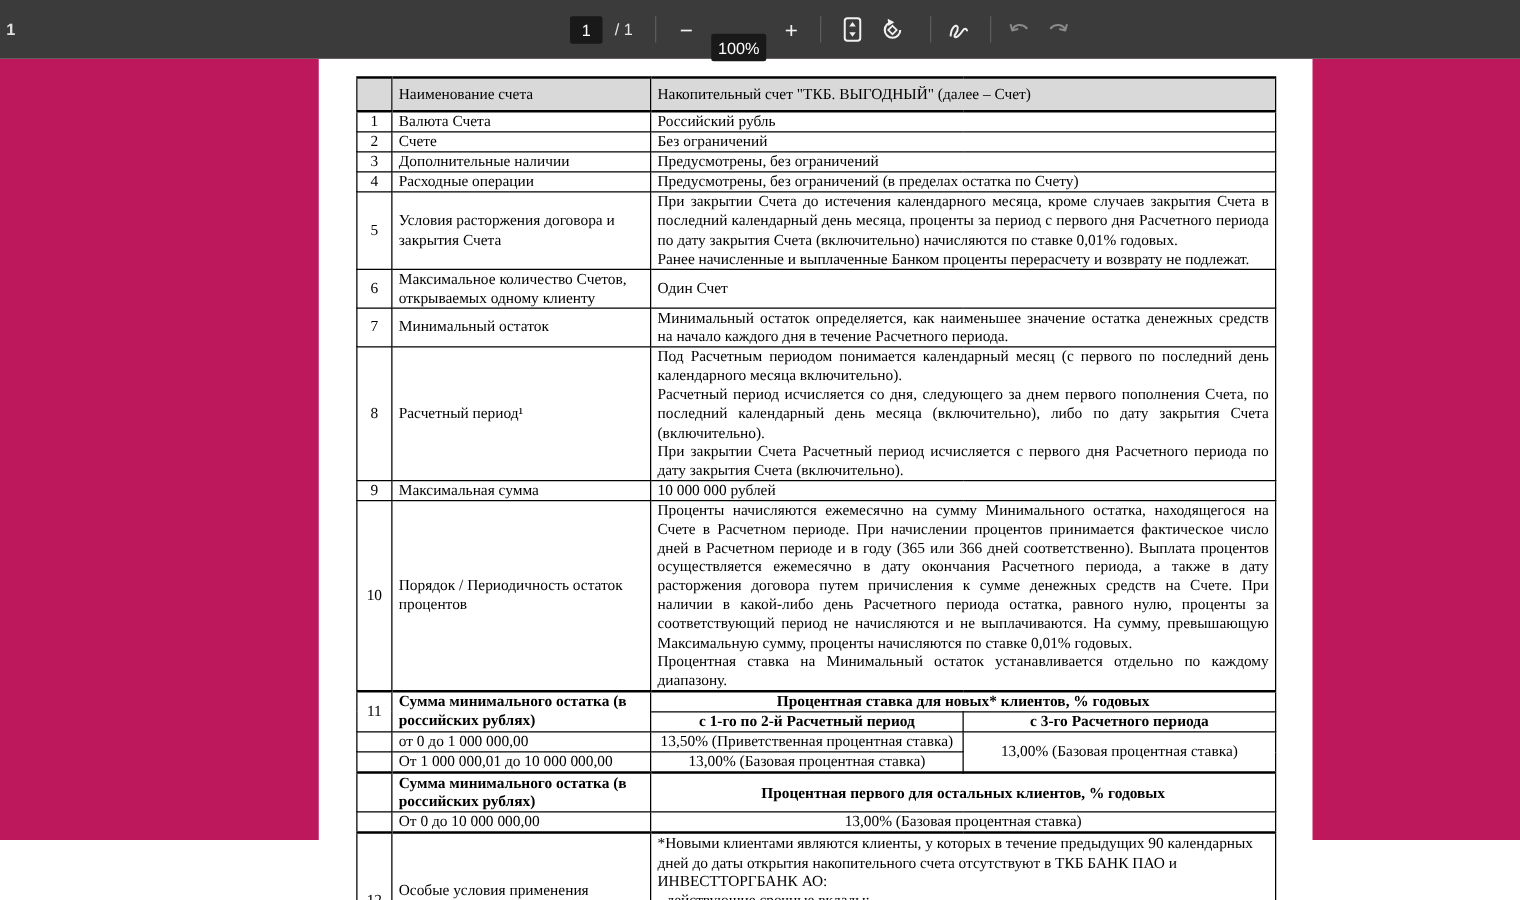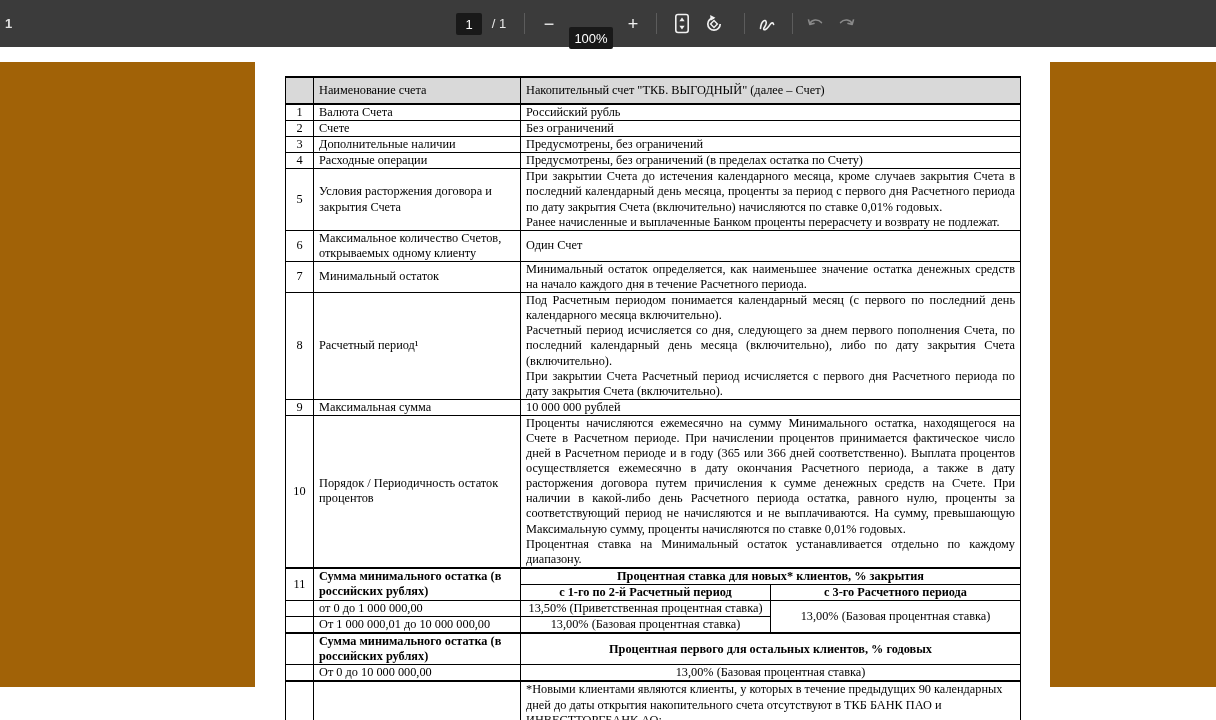--- a/index.html
+++ b/index.html
@@ -15,21 +15,21 @@
     font-size:13px; font-family:"Liberation Sans", sans-serif; height:22px; border-radius:2px; padding:0; }
   .page-input { position:absolute; left:456px; top:13px; width:26px; }
   .zoom-input { position:absolute; left:569px; top:27px; width:44px; }
   .tb-label { color:#e8e8e8; font-size:13px; }
   .tb-btn { background:transparent; border:none; color:#f1f1f1; cursor:pointer; padding:0; }
   .glyph-btn { font-size:18px; line-height:1; }
   .tb-sep { position:absolute; top:13px; width:1px; height:21px; background:#5c5c5c; }
   .icon-btn svg { display:block; }
 
   
-  .content { position:absolute; left:0; top:62px; width:1216px; height:625px; background:#a16207; }
+  .content { position:absolute; left:0; top:47px; width:1216px; height:625px; background:#be185d; }
   .page { position:absolute; left:255px; top:0; width:795px; height:673px; background:#ffffff; }
 
   
   table.doc { position:absolute; left:30px; top:14px; width:735px;
     border-collapse:collapse; table-layout:fixed;
     font-family:"Liberation Serif", serif; font-size:12.3px; line-height:15.1px; color:#000; }
   table.doc td { border:1px solid #000; padding:0 5px; vertical-align:middle; overflow:hidden; }
   td.n  { border-left-width:2px; border-right-width:2px; text-align:center; padding:0 2px; }
   td.nm { border-right-width:2px; }
   td.v  { border-right-width:2px; }
@@ -179,21 +179,21 @@
       <tr style="height:139px">
         <td class="n">10</td>
         <td class="nm">Порядок / Периодичность остаток процентов</td>
         <td class="v j" colspan="2">Проценты начисляются ежемесячно на сумму Минимального остатка, находящегося на Счете в Расчетном периоде. При начислении процентов принимается фактическое число дней в Расчетном периоде и в году (365 или 366 дней соответственно). Выплата процентов осуществляется ежемесячно в дату окончания Расчетного периода, а также в дату расторжения договора путем причисления к сумме денежных средств на Счете. При наличии в какой-либо день Расчетного периода остатка, равного нулю, проценты за соответствующий период не начисляются и не выплачиваются. На сумму, превышающую Максимальную сумму, проценты начисляются по ставке 0,01% годовых.
 Процентная ставка на Минимальный остаток устанавливается отдельно по каждому диапазону.</td>
       </tr>
 
       <tr class="t2" style="height:15px">
         <td class="n" rowspan="2">11</td>
         <td class="nm b" rowspan="2">Сумма минимального остатка (в российских рублях)</td>
-        <td class="v c b" colspan="2">Процентная ставка для новых* клиентов, % закрытия</td>
+        <td class="v c b" colspan="2">Процентная ставка для новых* клиентов, % годовых</td>
       </tr>
       <tr style="height:15px">
         <td class="vl c b">с 1-го по 2-й Расчетный период</td>
         <td class="vr c b">с 3-го Расчетного периода</td>
       </tr>
       <tr style="height:15px">
         <td class="n"></td>
         <td class="nm">от 0 до 1 000 000,00</td>
         <td class="vl c">13,50% (Приветственная процентная ставка)</td>
         <td class="vr c" rowspan="2">13,00% (Базовая процентная ставка)</td>

